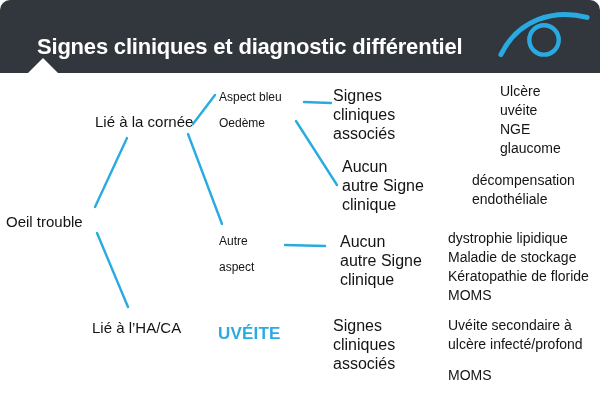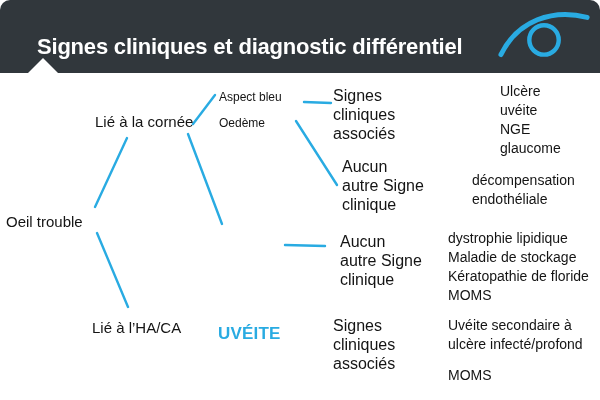--- a/index.html
+++ b/index.html
@@ -68,20 +68,22 @@
     <line x1="285" y1="245" x2="325" y2="246" stroke="#29abe2" stroke-width="2.4" stroke-linecap="round"></line>
   </svg>
 
   <div class="node" style="left:6px;top:212px;">Oeil trouble</div>
 
   <div class="node" style="left:95px;top:112px;">Lié à la cornée</div>
   <div class="node" style="left:92px;top:318px;">Lié à l’HA/CA</div>
 
   <div class="node lv3" style="left:219px;top:84px;">Aspect bleu
 Oedème</div>
+  <div class="node lv3" style="left:219px;top:228px;">Autre
+aspect</div>
   <div class="node uveite" style="left:218px;top:324px;">UVÉITE</div>
 
   <div class="node mid" style="left:333px;top:86px;">Signes
 cliniques
 associés</div>
   <div class="node mid" style="left:342px;top:157px;">Aucun
 autre Signe
 clinique</div>
   <div class="node mid" style="left:340px;top:232px;">Aucun
 autre Signe

